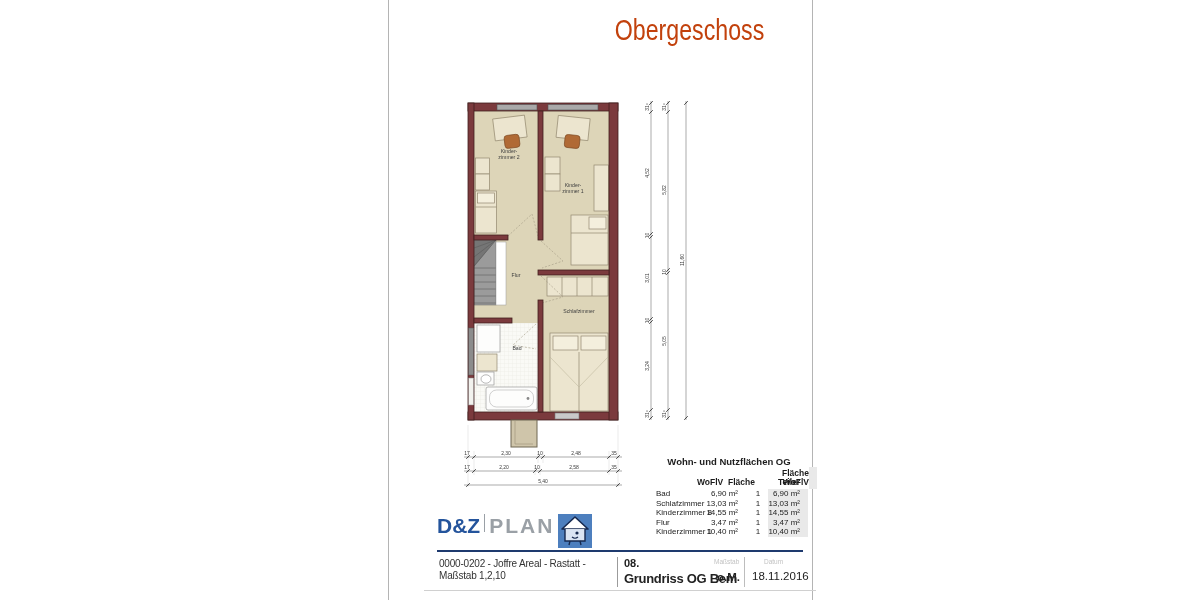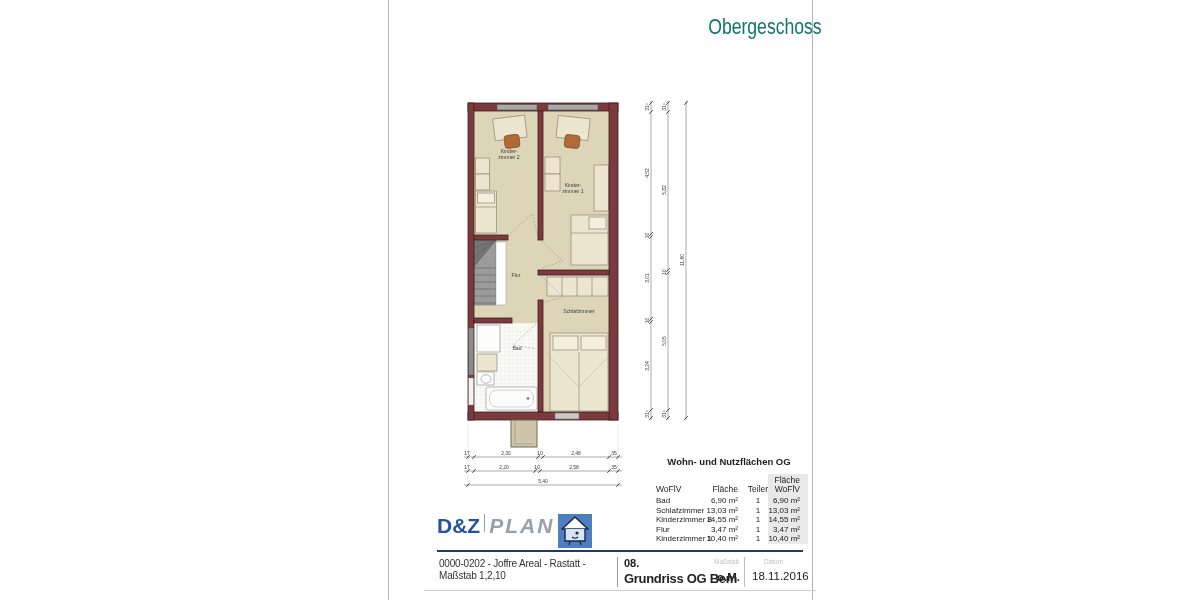--- a/index.html
+++ b/index.html
@@ -3,44 +3,44 @@
 <meta charset="utf-8">
 <style>
   * { margin:0; padding:0; box-sizing:border-box; }
   html,body { width:1200px; height:600px; background:#ffffff; overflow:hidden;
               font-family:"Liberation Sans", sans-serif; }
 
   
   .page-edge { position:absolute; top:0; width:1px; height:600px; background:#b4b4b4; }
 
   
-  #sheet-title { position:absolute; left:596px; top:14px; width:240px; text-align:right;
-                 font-size:22px; color:#0f766e; white-space:nowrap; }
+  #sheet-title { position:absolute; left:596px; top:14px; width:240px; text-align:left;
+                 font-size:29px; color:#c2410c; white-space:nowrap; }
   #sheet-title span { display:inline-block; transform:scaleX(0.80); transform-origin:center; }
 
   
   #plan-svg { position:absolute; left:440px; top:95px; width:270px; height:400px; }
 
   
   #area-table { position:absolute; left:650px; top:456px; width:158px; font-size:8px; color:#1c1c1c; }
-  #area-table .ttl { text-align:center; font-weight:bold; font-size:9.5px; margin-bottom:7px; white-space:nowrap; }
+  #area-table .ttl { text-align:center; font-weight:bold; font-size:9.5px; white-space:nowrap; }
   .tgrid { display:grid; grid-template-columns:64px 34px 20px 40px; }
   .tgrid > div { white-space:nowrap; line-height:9.5px; }
-  .th { font-weight:normal; font-size:8.5px; display:flex; align-items:flex-end; padding-bottom:2px; }
+  .th { font-weight:bold; font-size:8.5px; display:flex; align-items:flex-end; padding-bottom:2px;margin-left:41px; }
   .cell-name { padding-left:6px; }
   .cell-num  { justify-content:flex-end; text-align:right; padding-right:10px; display:flex; align-items:flex-end;}
   .cell-mid  { justify-content:center; text-align:center; display:flex; align-items:flex-end;}
   .c4 { background:#e9e9e9; padding-right:8px; }
   .th.c4 { flex-direction:column; align-items:flex-end; line-height:9px; padding-top:2px; }
 
   
   #logo { position:absolute; left:437px; top:514px; height:36px; display:flex; }
   #logo .brand1 { font-size:21px; font-weight:bold; color:#24549c; letter-spacing:0px; }
   #logo .bar { width:1px; height:18px; background:#9aa0a6; margin:0 4px; }
-  #logo .brand2 { font-size:21px; font-weight:bold; color:#9aa0a6; letter-spacing:2px;font-style:italic; }
+  #logo .brand2 { font-size:21px; font-weight:bold; color:#9aa0a6; letter-spacing:2px; }
   #logo .sq { margin-left:4px; width:34px; height:34px; }
 
   #navy-line { position:absolute; left:437px; top:550px; width:366px; height:2px; background:#1e3a6e; }
   #bottom-line { position:absolute; left:424px; top:590px; width:392px; height:1px; background:#d0d0d0; }
 
   
   #footer { position:absolute; left:437px; top:554px; width:366px; height:36px; color:#333; }
   #footer .proj { position:absolute; left:2px; top:4px; font-size:10px; letter-spacing:-0.2px; line-height:12px; }
   #footer .vdiv1 { position:absolute; left:180px; top:3px; width:1px; height:30px; background:#9b9b9b; }
   #footer .vdiv2 { position:absolute; left:307px; top:3px; width:1px; height:30px; background:#bdbdbd; }

